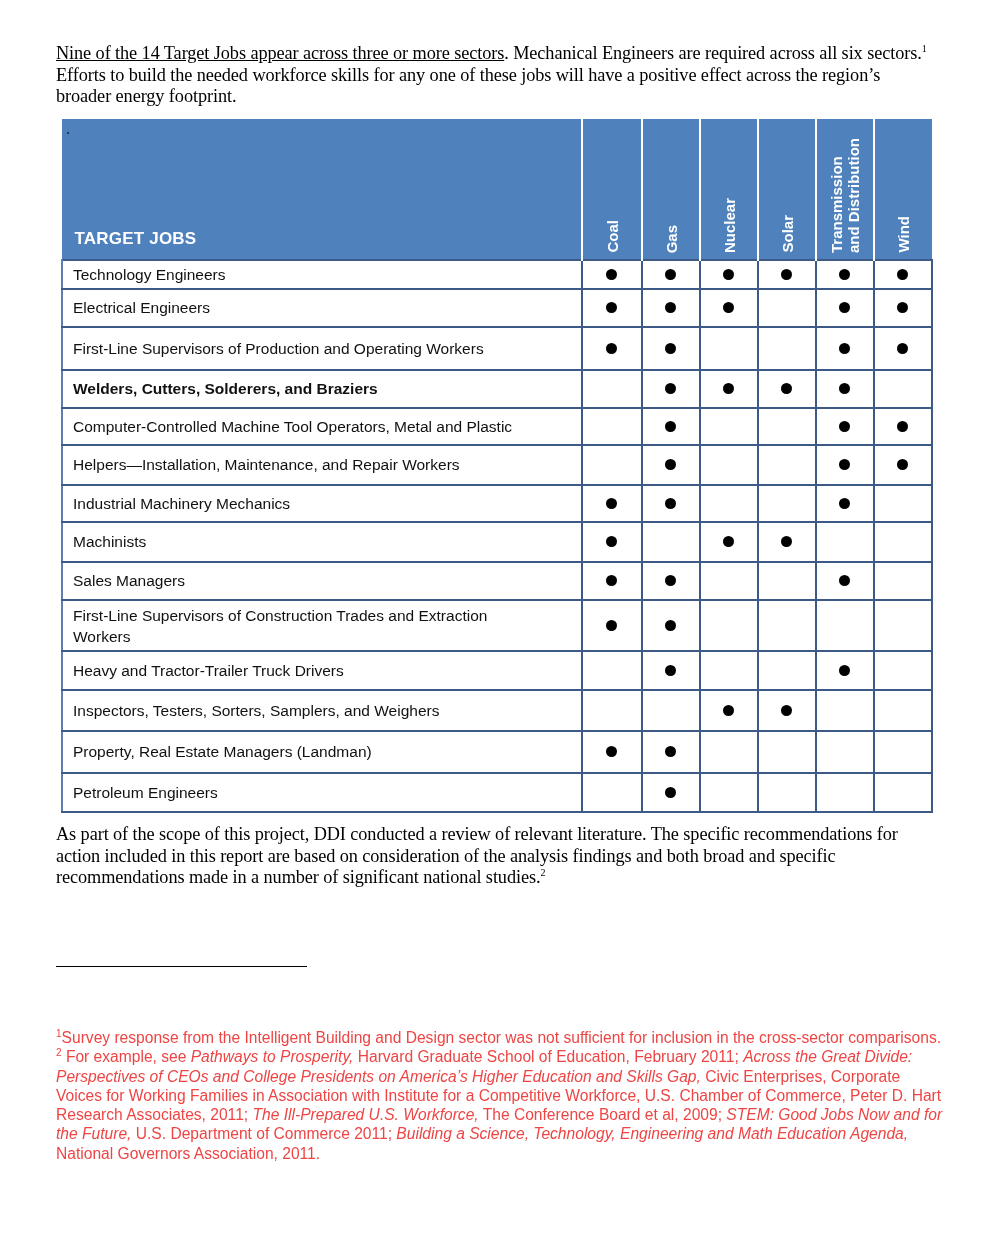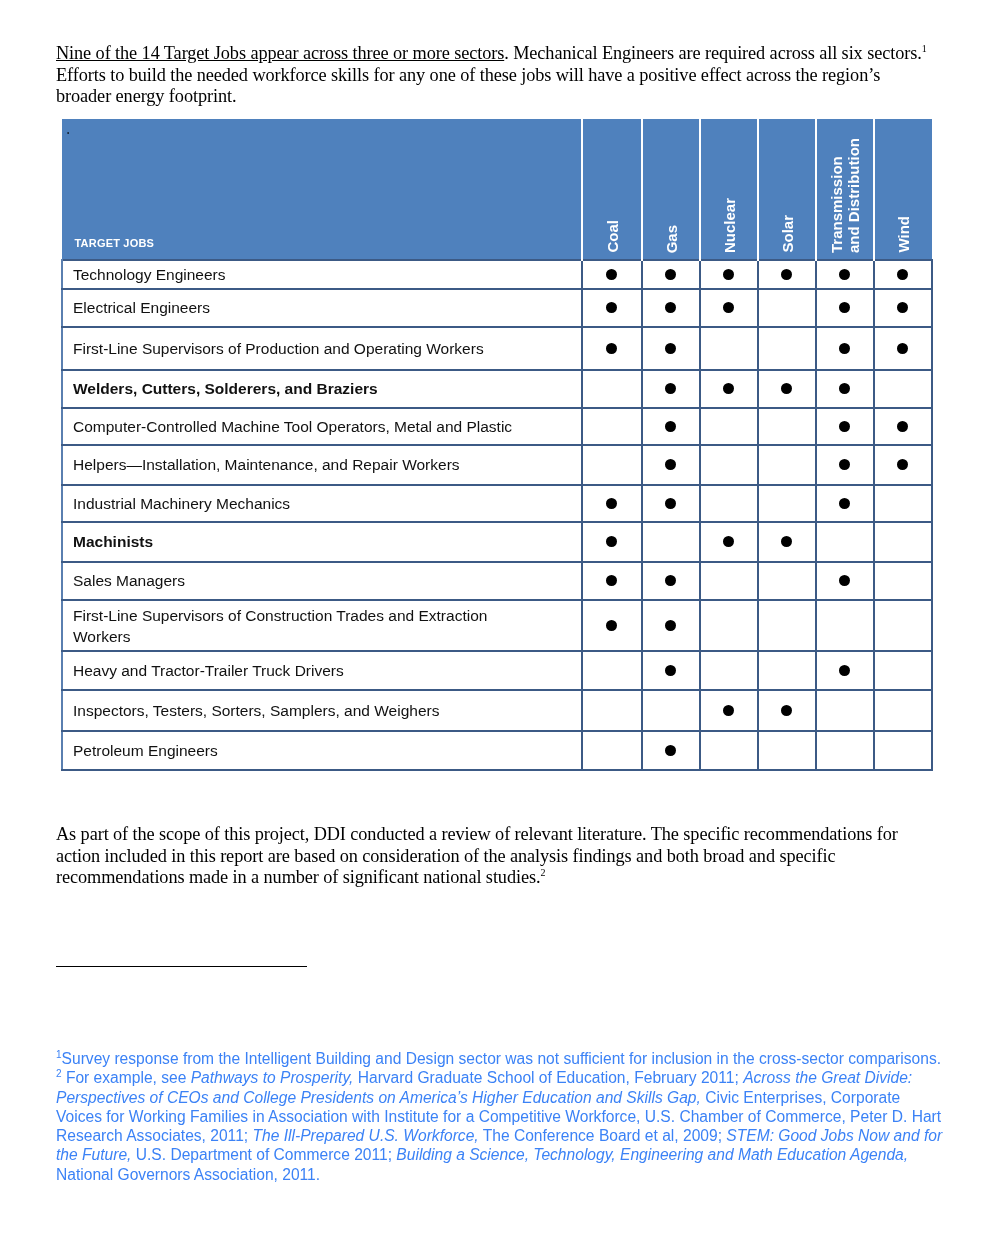--- a/index.html
+++ b/index.html
@@ -9,32 +9,32 @@
   .para { position: absolute; left: 56px; width: 880px; font-size: 18.3px; line-height: 21.5px; color: #000000; letter-spacing: -0.1px; }
   #intro { top: 43px; }
   #intro .u { text-decoration: underline; }
   #scope { top: 824px; }
   sup { font-size: 10px; line-height: 0; vertical-align: 7px; }
 
   table.jobs { position: absolute; left: 61px; top: 119px; border-collapse: collapse; table-layout: fixed; }
   table.jobs th { background: #4f81bd; color: #fff; font-weight: bold; padding: 0; border-left: 2px solid #ffffff; border-top: 1px solid #4f81bd; }
   table.jobs th.jobhead { width: 518px; height: 139px; text-align: left; vertical-align: bottom; border-left: 1px solid #4f81bd; position: relative; }
   table.jobs th.jobhead .dot-mark { position: absolute; left: 4px; top: 4px; color: #1b2a3e; font-size: 12px; line-height: 12px; }
-  table.jobs th.jobhead .label { display: block; padding: 0 0 10px 12px; font-size: 11px; letter-spacing: 0.2px; margin-top: 12px; }
+  table.jobs th.jobhead .label { display: block; padding: 0 0 10px 12px; font-size: 17px; letter-spacing: 0.2px; margin-top: 12px; }
   table.jobs th.sector { height: 139px; vertical-align: bottom; position: relative; }
   table.jobs th.sector .vtext { position: absolute; bottom: 6px; left: 50%; transform: translateX(-50%) rotate(180deg); writing-mode: vertical-rl; font-size: 15px; line-height: 17px; white-space: nowrap; text-align: left; }
   table.jobs td { border: 2px solid #3c5a85; padding: 0; font-size: 15.5px; color: #111; }
   table.jobs td.job { padding-left: 10px; border-left: 2px solid #5a7fb0; }
   table.jobs td.cell { text-align: center; }
   .bullet { display: inline-block; width: 11px; height: 11px; border-radius: 50%; background: #000; }
   col.c-job { width: 518px; }
   col.c-coal { width: 60px; } col.c-gas { width: 58px; } col.c-nuc { width: 58px; } col.c-sol { width: 58px; } col.c-td { width: 58px; } col.c-wind { width: 58px; }
 
   .rule { position: absolute; left: 56px; top: 966px; width: 251px; height: 0; border-top: 1px solid #000; }
-  .footnotes { position: absolute; left: 56px; top: 1049px; width: 890px; font-size: 15.6px; line-height: 19.3px; color: #3b82f6; }
+  .footnotes { position: absolute; left: 56px; top: 1028px; width: 890px; font-size: 15.6px; line-height: 19.3px; color: #ef4444; }
   .footnotes p { margin: 0; }
   .footnotes sup { font-size: 10px; vertical-align: 6px; }
 </style>
 </head>
 <body>
 
 <div id="intro" class="para serif"><span class="u">Nine of the 14 Target Jobs appear across three or more sectors</span><span>.  Mechanical Engineers are required across all six sectors.</span><sup>1</sup><span>  Efforts to build the needed workforce skills for any one of these jobs will have a positive effect across the region’s broader energy footprint.</span></div>
 
 <table class="jobs sans">
   <colgroup>
@@ -142,21 +142,21 @@
       </tr>
       <tr style="height: 37px;">
         <td class="job">Industrial Machinery Mechanics</td>
         <td class="cell"><span class="bullet"></span></td>
         <td class="cell"><span class="bullet"></span></td>
         <td class="cell"></td>
         <td class="cell"></td>
         <td class="cell"><span class="bullet"></span></td>
         <td class="cell"></td>
       </tr>
-      <tr style="height: 40px; font-weight: bold;">
+      <tr style="height: 40px;">
         <td class="job">Machinists</td>
         <td class="cell"><span class="bullet"></span></td>
         <td class="cell"></td>
         <td class="cell"><span class="bullet"></span></td>
         <td class="cell"><span class="bullet"></span></td>
         <td class="cell"></td>
         <td class="cell"></td>
       </tr>
       <tr style="height: 38px;">
         <td class="job">Sales Managers</td>
@@ -184,20 +184,29 @@
         <td class="cell"></td>
         <td class="cell"><span class="bullet"></span></td>
         <td class="cell"></td>
       </tr>
       <tr style="height: 41px;">
         <td class="job">Inspectors, Testers, Sorters, Samplers, and Weighers</td>
         <td class="cell"></td>
         <td class="cell"></td>
         <td class="cell"><span class="bullet"></span></td>
         <td class="cell"><span class="bullet"></span></td>
+        <td class="cell"></td>
+        <td class="cell"></td>
+      </tr>
+      <tr style="height: 42px;">
+        <td class="job">Property, Real Estate Managers (Landman)</td>
+        <td class="cell"><span class="bullet"></span></td>
+        <td class="cell"><span class="bullet"></span></td>
+        <td class="cell"></td>
+        <td class="cell"></td>
         <td class="cell"></td>
         <td class="cell"></td>
       </tr>
       <tr style="height: 39px;">
         <td class="job">Petroleum Engineers</td>
         <td class="cell"></td>
         <td class="cell"><span class="bullet"></span></td>
         <td class="cell"></td>
         <td class="cell"></td>
         <td class="cell"></td>

